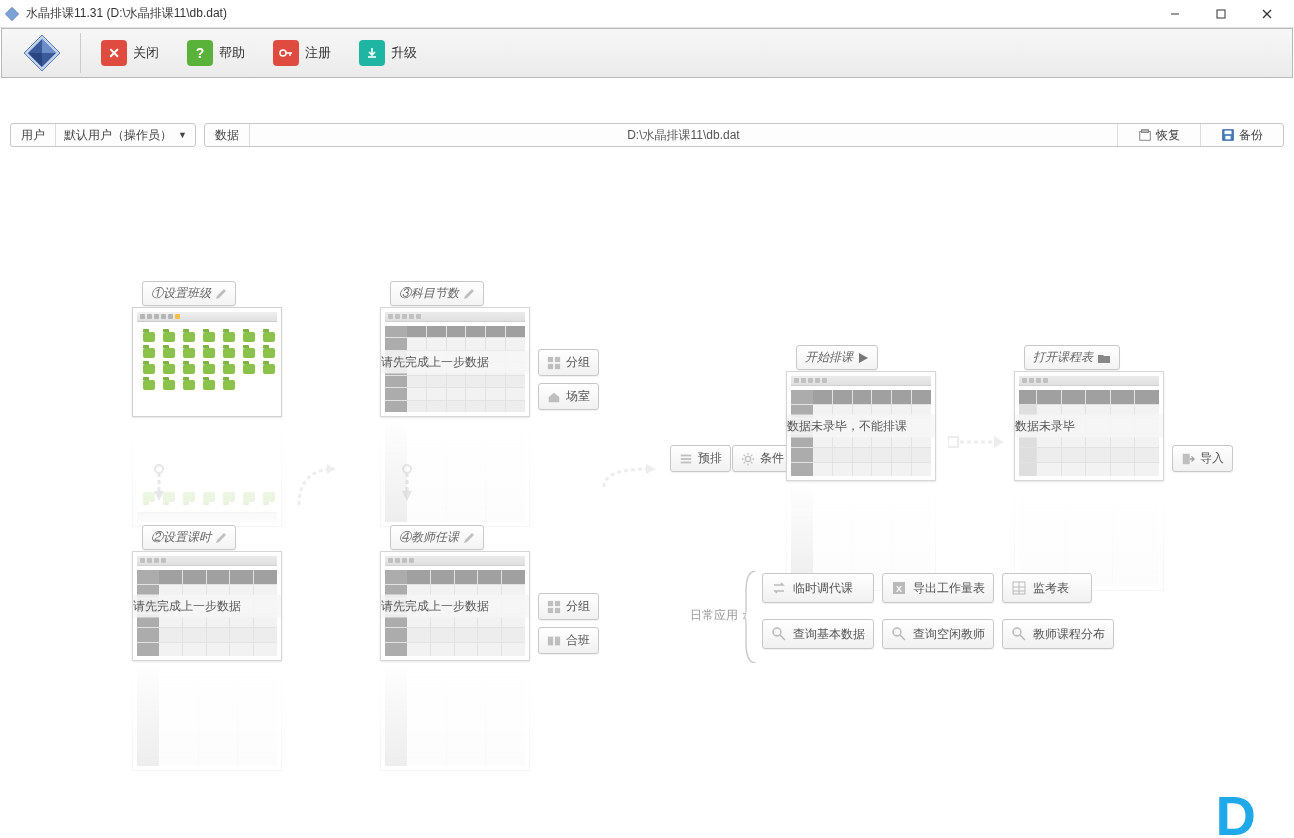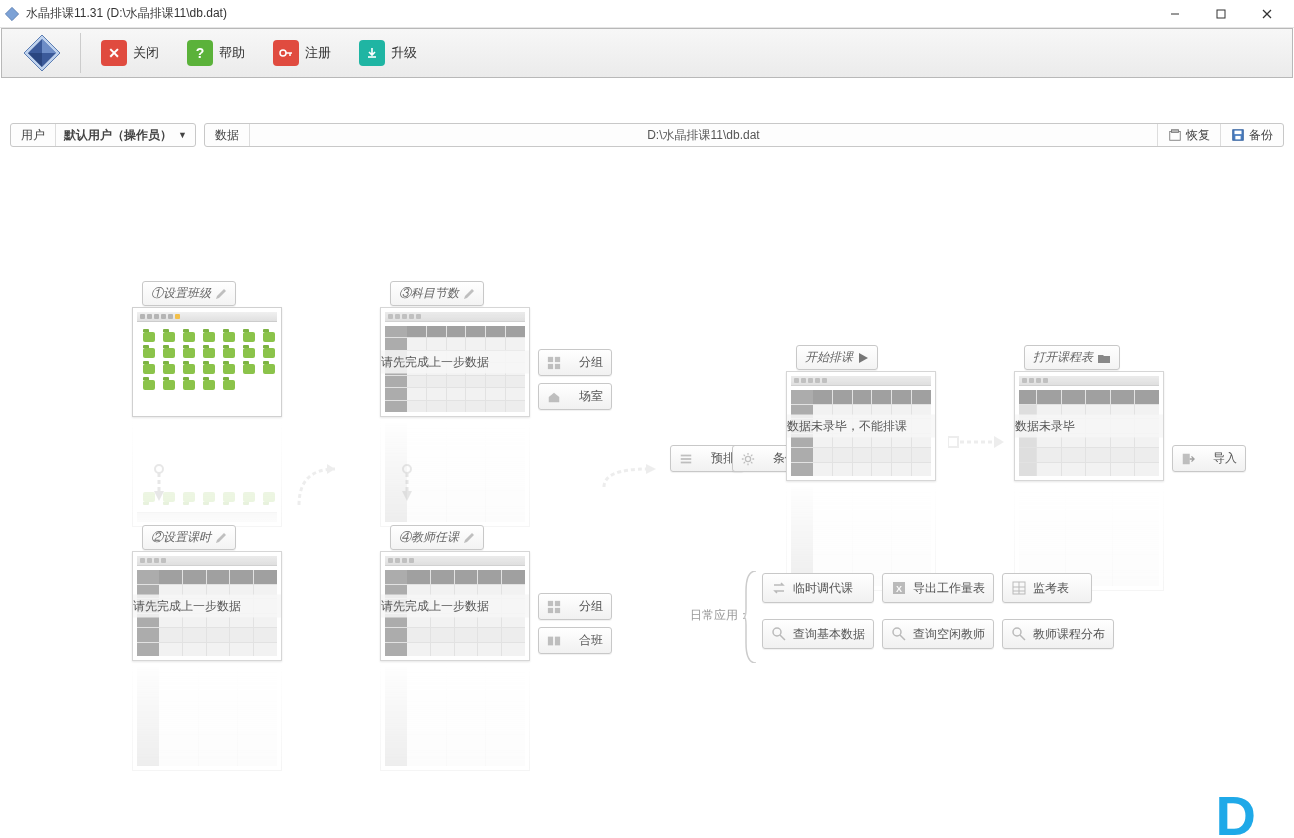--- a/index.html
+++ b/index.html
@@ -17,25 +17,25 @@
 .toolbar-left { width: 64px; display: flex; align-items: center; justify-content: center; }
 .big-diamond { width: 40px; height: 40px; }
 .tb-item { display: flex; align-items: center; margin: 0 14px; cursor: pointer; }
 .tb-icon { width: 26px; height: 26px; border-radius: 4px; display: flex; align-items: center; justify-content: center; color: #fff; font-weight: bold; font-size: 14px; margin-right: 6px; }
 .tb-label { font-size: 13px; color: #333; }
 
 
 .filterbar { height: 36px; display: flex; align-items: stretch; padding: 6px 10px; gap: 8px; margin-top: 39px; }
 .fb-box { border: 1px solid #c8c8c8; border-radius: 3px; background: #fdfdfd; display: flex; align-items: center; font-size: 12px; color: #444; }
 .fb-lbl { padding: 0 10px; border-right: 1px solid #ddd; height: 100%; display: flex; align-items: center; }
-.fb-user-sel { padding: 0 8px; display: flex; align-items: center; gap: 6px; cursor: pointer; height: 100%; font-weight: bold; }
+.fb-user-sel { padding: 0 8px; display: flex; align-items: center; gap: 6px; cursor: pointer; height: 100%; }
 .fb-welcome { flex: 0 0 360px; justify-content: center; }
 .fb-data { flex: 1; }
 .fb-path { flex: 1; text-align: center; color: #555; }
-.fb-act { padding: 0 10px; border-left: 1px solid #ddd; height: 100%; display: flex; align-items: center; gap: 4px; cursor: pointer; }
+.fb-act { padding: 0 20px; border-left: 1px solid #ddd; height: 100%; display: flex; align-items: center; gap: 4px; cursor: pointer; }
 
 
 .canvas { position: relative; width: 100%; height: calc(838px - 28px - 50px - 36px); background: #fff; }
 .abs { position: absolute; }
 
 
 .step-btn { background: linear-gradient(#fff, #f3f3f3); border: 1px solid #c8c8c8; border-radius: 3px; padding: 3px 8px; font-size: 12px; color: #666; display: inline-flex; align-items: center; gap: 4px; cursor: pointer; box-shadow: 0 1px 1px rgba(0,0,0,0.06); font-style: italic; }
 .pencil { width: 12px; height: 12px; opacity: .6; }
 
 
@@ -61,21 +61,21 @@
 .mini-cell { flex:1; border-right:1px solid #e3e3e3; background:#fafafa; }
 .mini-cell:last-child{border-right:none;}
 .mini-head .mini-cell{ background:#8a8a8a; }
 .mini-side { width:22px; flex:0 0 22px; background:#9a9a9a; }
 .mini-row.alt .mini-cell{ background:#f2f2f2;}
 
 
 .refl { position: absolute; transform: scaleY(-1); opacity: .22; -webkit-mask-image: linear-gradient(to top, rgba(0,0,0,0), rgba(0,0,0,1)); mask-image: linear-gradient(to top, rgba(0,0,0,0), rgba(0,0,0,1)); pointer-events:none; }
 
 
-.side-btn { background: linear-gradient(#fff,#f1f1f1); border: 1px solid #c8c8c8; border-radius: 3px; padding: 4px 8px; font-size: 12px; color: #555; display: inline-flex; align-items: center; gap: 18px; cursor: pointer; box-shadow: 0 1px 1px rgba(0,0,0,0.06); }
+.side-btn { background: linear-gradient(#fff,#f1f1f1); border: 1px solid #c8c8c8; border-radius: 3px; padding: 4px 8px; font-size: 12px; color: #555; display: inline-flex; align-items: center; gap: 5px; cursor: pointer; box-shadow: 0 1px 1px rgba(0,0,0,0.06); }
 .side-btn svg { width: 14px; height: 14px; opacity: .6; }
 
 
 .flow-icon { opacity: .35; }
 .daily-label { font-size: 12px; color: #999; }
 .app-btn { background: linear-gradient(#fff,#f1f1f1); border: 1px solid #c8c8c8; border-radius: 3px; width: 112px; height: 30px; font-size: 12px; color: #555; display: inline-flex; align-items: center; gap: 6px; padding: 0 8px; cursor: pointer; box-shadow:0 1px 1px rgba(0,0,0,.06); }
 .app-btn svg { width: 16px; height: 16px; opacity: .55; }
 
 
 .watermark { position:absolute; right:12px; bottom:6px; text-align:center; color:#999; font-size:11px;}

